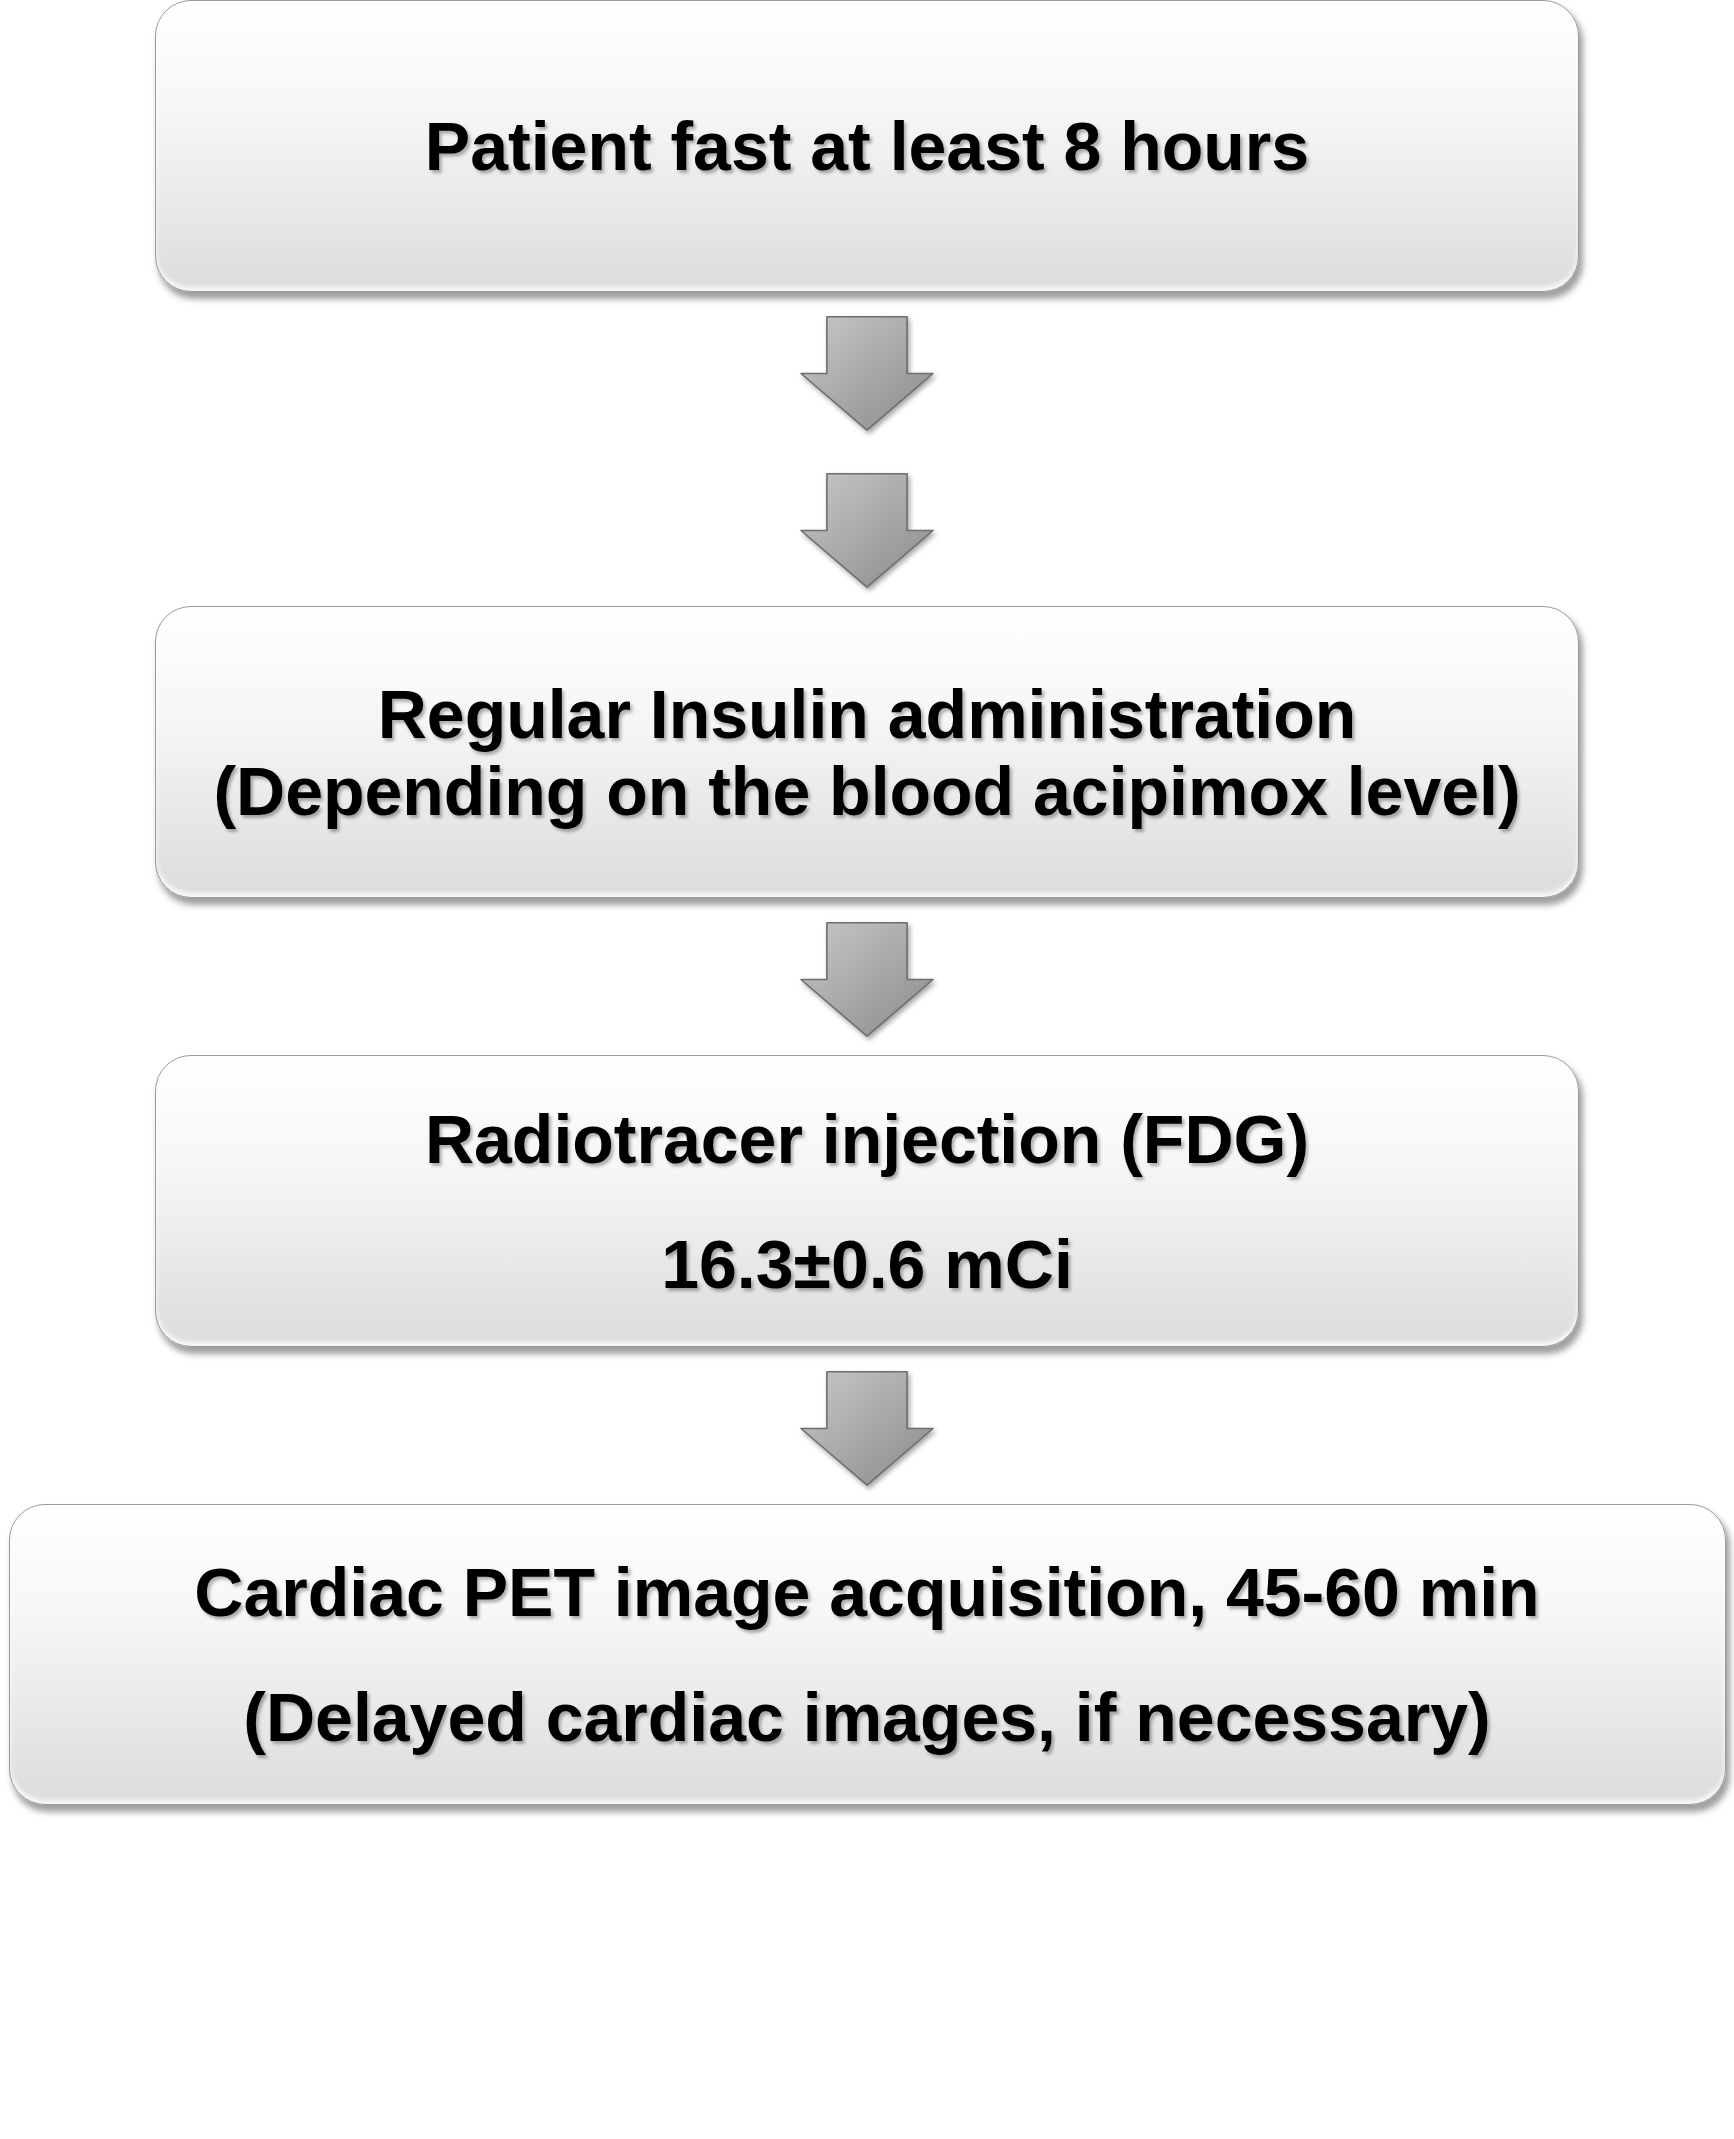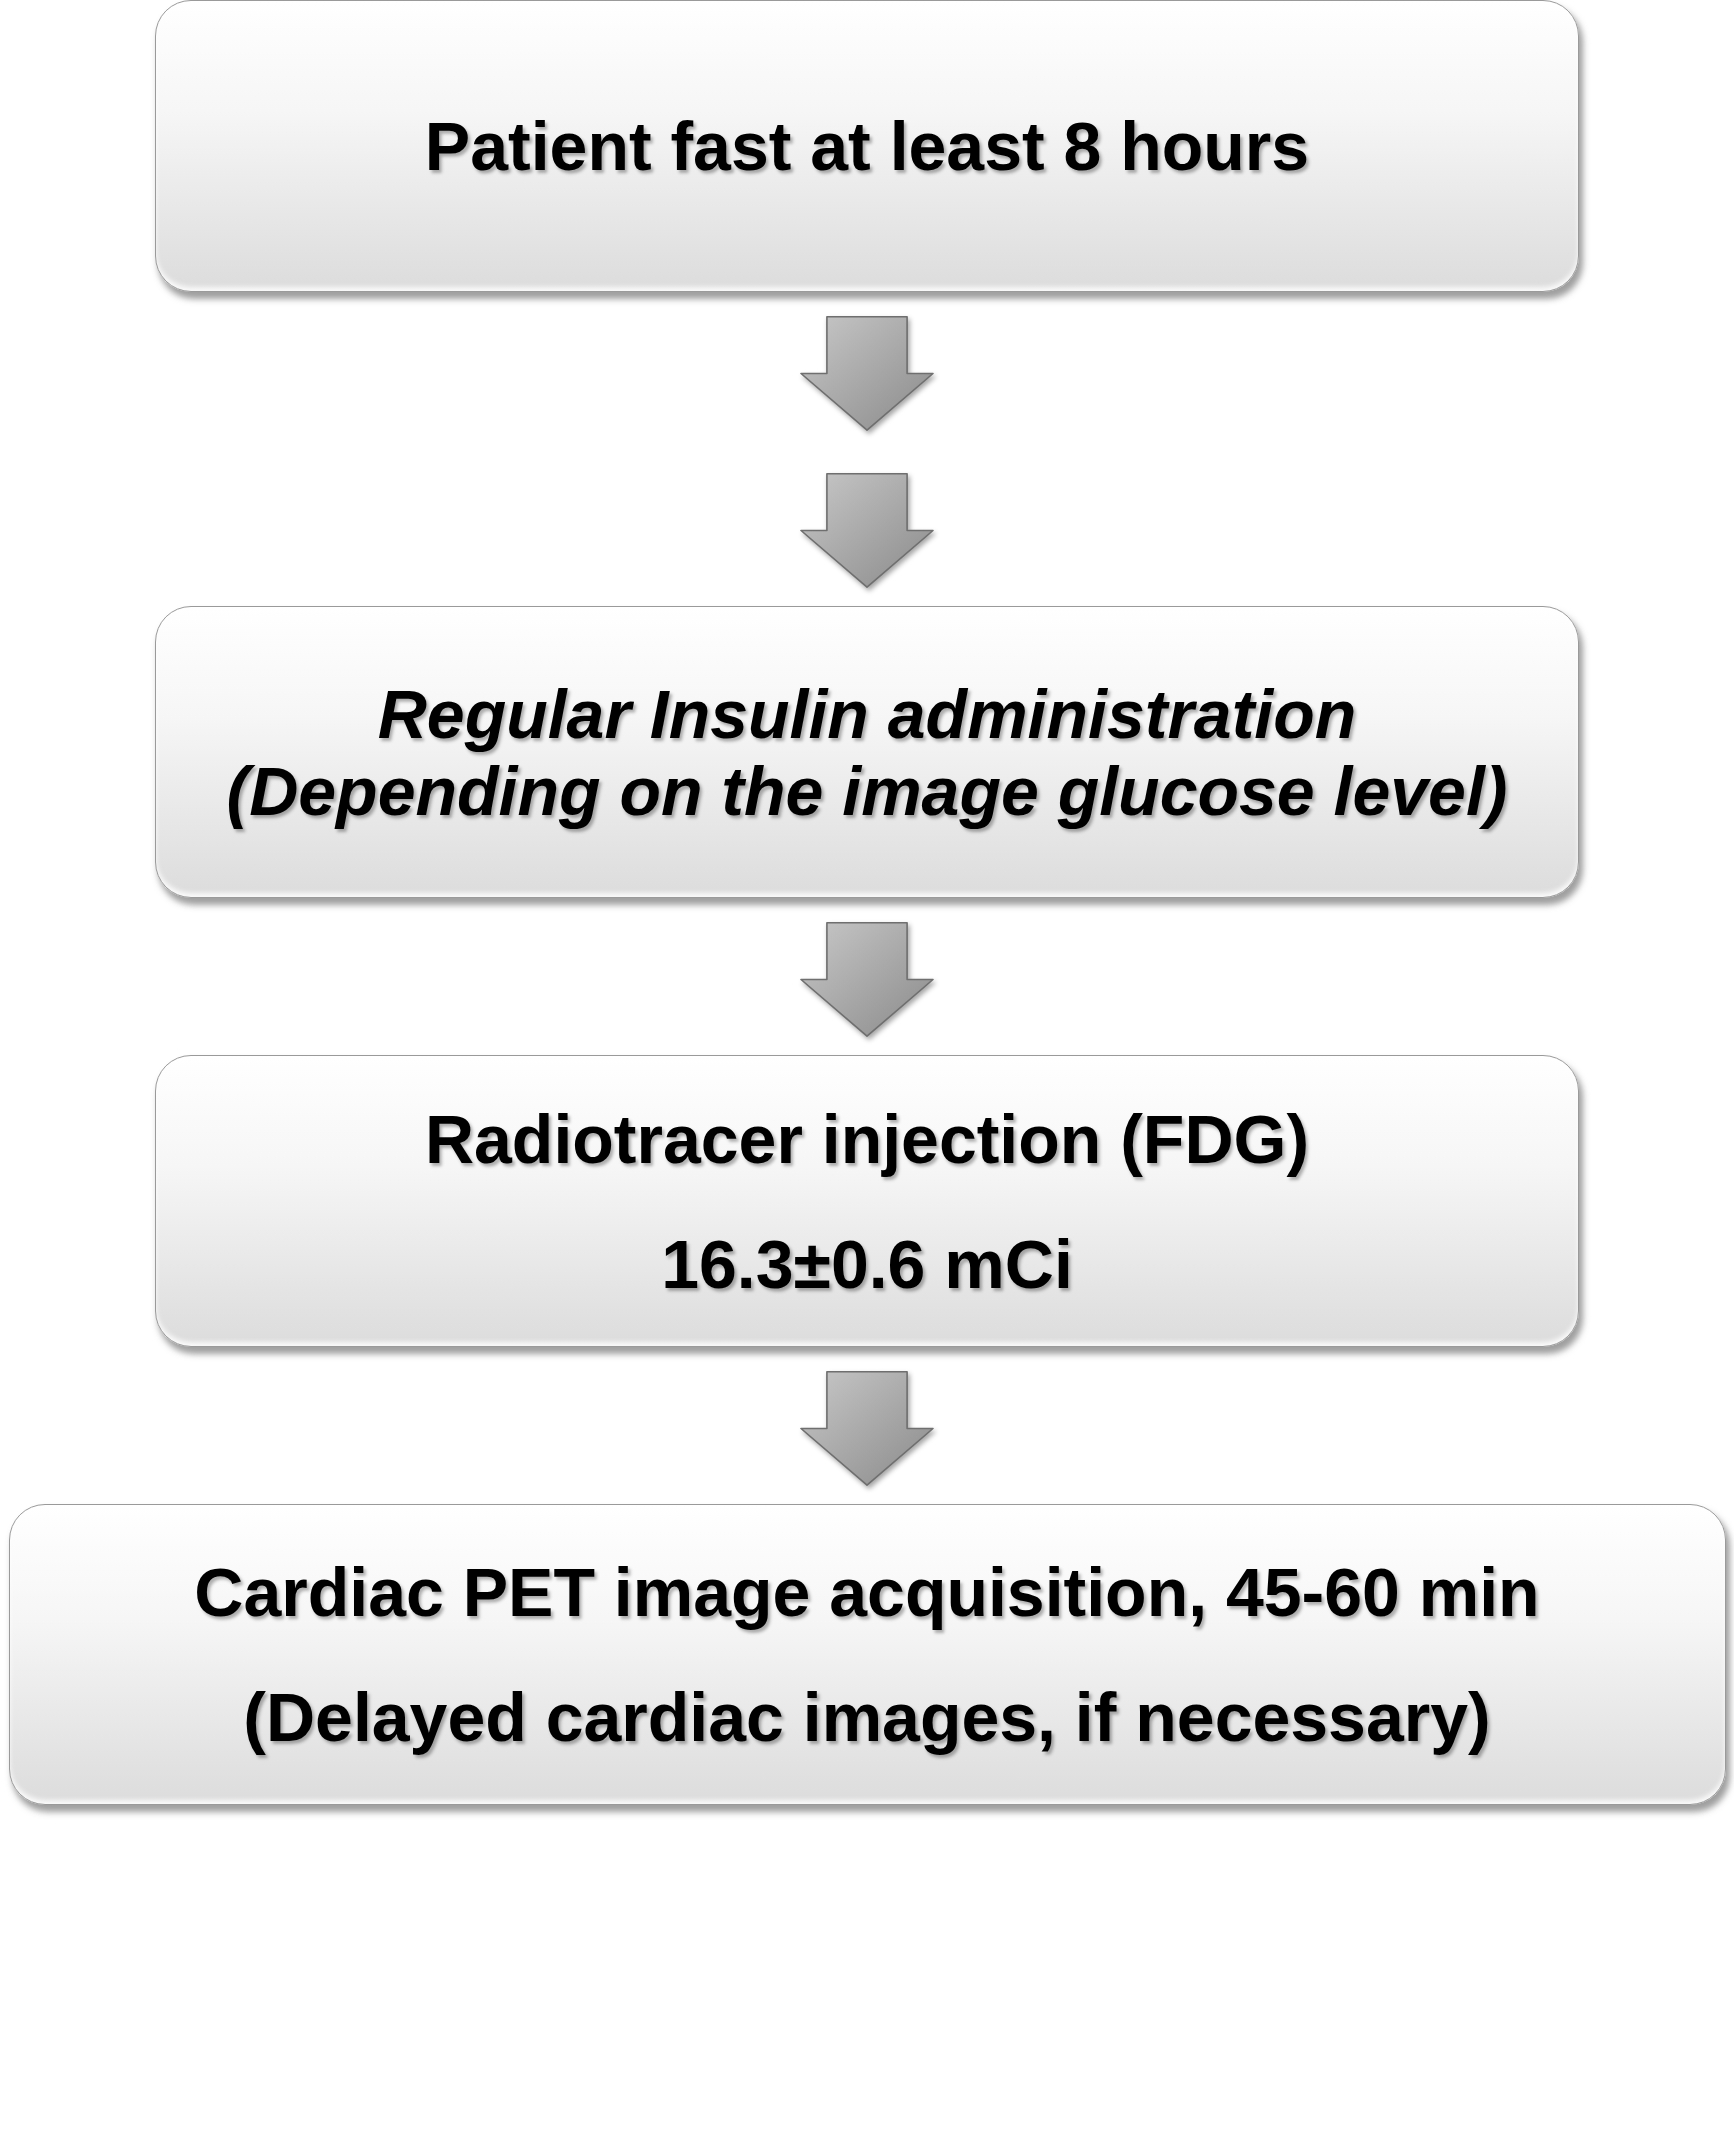--- a/index.html
+++ b/index.html
@@ -36,21 +36,21 @@
     border-radius: 36px;
     background: linear-gradient(180deg, var(--box-top) 0%, var(--box-mid) 38%, var(--box-bottom) 100%);
     box-shadow: 3.2px 6.5px 6.5px rgba(80,80,80,0.55), inset 0 -4px 5.7px rgba(255,255,255,0.85);
     display: flex;
     flex-direction: column;
     align-items: center;
     justify-content: center;
     row-gap: 57px;
     text-align: center;
   }
-  .step-box.tight { row-gap: 9px; font-style: italic; }
+  .step-box.tight { row-gap: 9px; }
   .step-box.wide { width: 1717px; height: 301px; }
   .line {
     font-size: 68px;
     font-weight: bold;
     line-height: 1;
     color: var(--text);
     white-space: nowrap;
     text-shadow: 2.4px 3.2px 3.2px rgba(0,0,0,0.30);
   }
   .arrow {
@@ -93,21 +93,21 @@
 
 
   <div class="arrow">
     <svg width="134" height="115" viewBox="0 0 165 142">
       <polygon points="33,1 132,1 132,71 164,71 82.5,141 1,71 33,71" fill="url(#agrad)" stroke="#6f6f6f" stroke-width="2" stroke-linejoin="round"></polygon>
     </svg>
   </div>
 
   <div class="step-box tight">
     <div class="line">Regular Insulin administration</div>
-    <div class="line">(Depending on the image glucose level)</div>
+    <div class="line">(Depending on the blood acipimox level)</div>
   </div>
 
   <div class="arrow">
     <svg width="134" height="115" viewBox="0 0 165 142">
       <polygon points="33,1 132,1 132,71 164,71 82.5,141 1,71 33,71" fill="url(#agrad)" stroke="#6f6f6f" stroke-width="2" stroke-linejoin="round"></polygon>
     </svg>
   </div>
 
   <div class="step-box">
     <div class="line">Radiotracer injection (FDG)</div>

